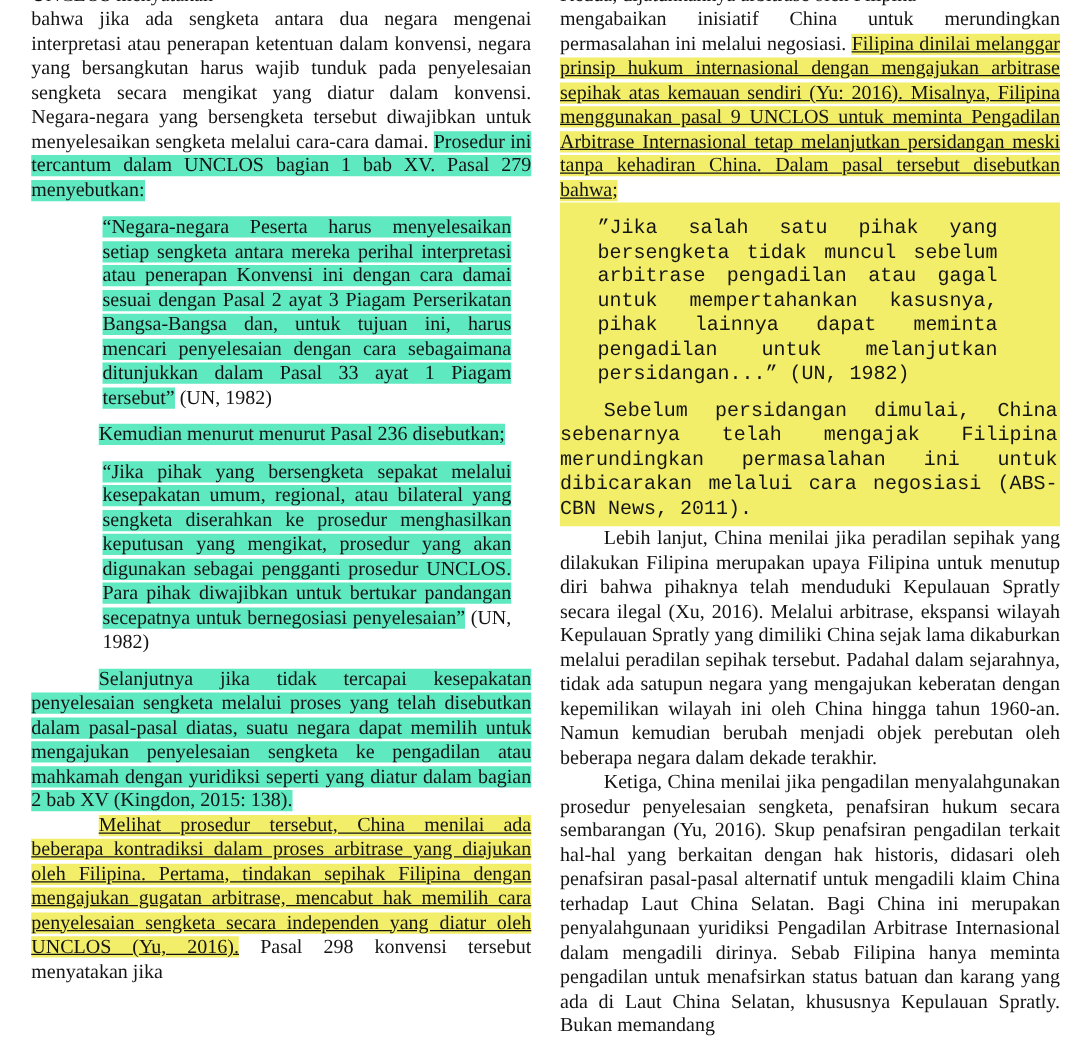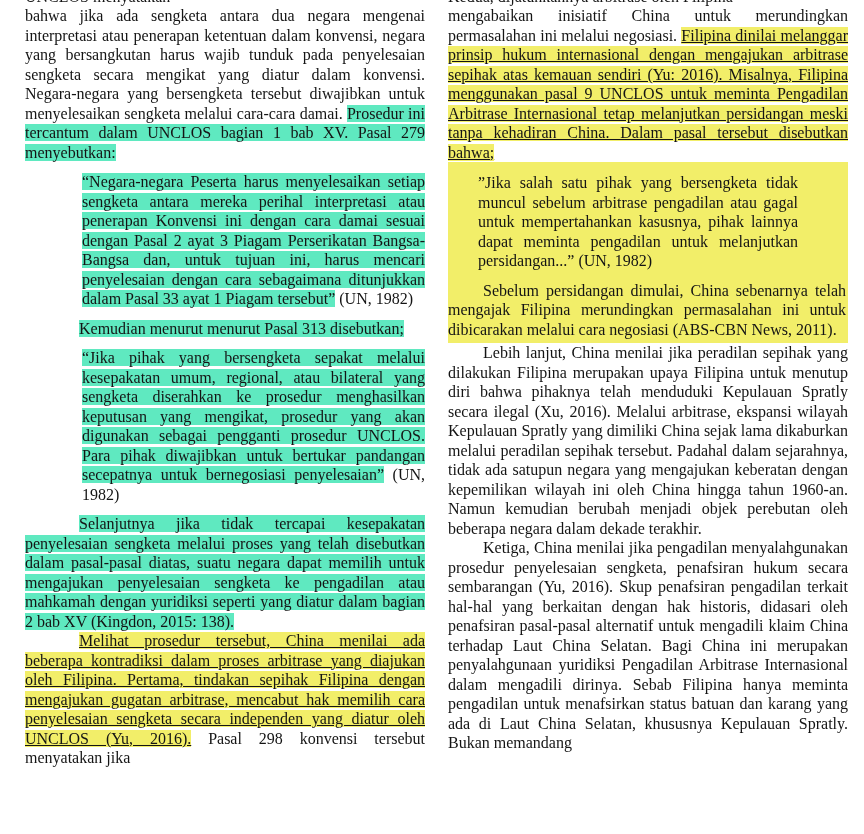--- a/index.html
+++ b/index.html
@@ -19,41 +19,42 @@
     font-size: 16px;
     line-height: 19.5px;
     text-align: justify;
     min-width: 0;
   }
   .clipped { height: 6px; overflow: hidden; }
   .clipped > div { margin-top: -13.5px; }
   .para { margin: 0; }
   .para.indent { text-indent: 54px; }
   .col[data-col="right"] .para.indent { text-indent: 35px; }
-  .quote { margin: 10px 0 10px 57px; }
+  .quote { margin: 10px 16px 10px 57px; }
   .col[data-col="right"] .quote { margin: 0 48px 10px 30px; }
   .hl-green  { background: var(--hl-green,  #5fe9c0); }
   .hl-yellow { background: var(--hl-yellow, #f2ee69); text-decoration: underline; }
   .hl-block-yellow {
     background: var(--hl-yellow, #f2ee69);
     padding: 11px 2px 4px 0;
     margin: 0;
+    font-family: Liberation Mono, monospace;
   }
 </style>
 </head>
 <body>
 
 <div class="page">
   <div class="col" data-col="left">
       <div class="clipped">
         <div><span>UNCLOS menyatakan</span></div>
       </div>
       <p class="para"><span>bahwa jika ada sengketa antara dua negara mengenai interpretasi atau penerapan ketentuan dalam konvensi, negara yang bersangkutan harus wajib tunduk pada penyelesaian sengketa secara mengikat yang diatur dalam konvensi. Negara-negara yang bersengketa tersebut diwajibkan untuk menyelesaikan sengketa melalui cara-cara damai. </span><span class="hl-green">Prosedur ini tercantum dalam UNCLOS bagian 1 bab XV. Pasal 279 menyebutkan:</span></p>
       <div class="quote"><span class="hl-green">“Negara-negara Peserta harus menyelesaikan setiap sengketa antara mereka perihal interpretasi atau penerapan Konvensi ini dengan cara damai sesuai dengan Pasal 2 ayat 3 Piagam Perserikatan Bangsa-Bangsa dan, untuk tujuan ini, harus mencari penyelesaian dengan cara sebagaimana ditunjukkan dalam Pasal 33 ayat 1 Piagam tersebut”</span><span> (UN, 1982)</span></div>
-      <p class="para indent"><span class="hl-green">Kemudian menurut menurut Pasal 313 disebutkan;</span></p>
+      <p class="para indent"><span class="hl-green">Kemudian menurut menurut Pasal 236 disebutkan;</span></p>
       <div class="quote"><span class="hl-green">“Jika pihak yang bersengketa sepakat melalui kesepakatan umum, regional, atau bilateral yang sengketa diserahkan ke prosedur menghasilkan keputusan yang mengikat, prosedur yang akan digunakan sebagai pengganti prosedur UNCLOS. Para pihak diwajibkan untuk bertukar pandangan secepatnya untuk bernegosiasi penyelesaian”</span><span> (UN, 1982)</span></div>
       <p class="para indent"><span class="hl-green">Selanjutnya jika tidak tercapai kesepakatan penyelesaian sengketa melalui proses yang telah disebutkan dalam pasal-pasal diatas, suatu negara dapat memilih untuk mengajukan penyelesaian sengketa ke pengadilan atau mahkamah dengan yuridiksi seperti yang diatur dalam bagian 2 bab XV (Kingdon, 2015: 138).</span></p>
       <p class="para indent"><span class="hl-yellow">Melihat prosedur tersebut, China menilai ada beberapa kontradiksi dalam proses arbitrase yang diajukan oleh Filipina. Pertama, tindakan sepihak Filipina dengan mengajukan gugatan arbitrase, mencabut hak memilih cara penyelesaian sengketa secara independen yang diatur oleh UNCLOS (Yu, 2016).</span><span> Pasal 298 konvensi tersebut menyatakan jika</span></p>
     </div>
   <div class="col" data-col="right">
       <div class="clipped">
         <div><span>Kedua, dijatuhkannya arbitrase oleh Filipina</span></div>
       </div>
       <p class="para"><span>mengabaikan inisiatif China untuk merundingkan permasalahan ini melalui negosiasi. </span><span class="hl-yellow">Filipina dinilai melanggar prinsip hukum internasional dengan mengajukan arbitrase sepihak atas kemauan sendiri (Yu: 2016). Misalnya, Filipina menggunakan pasal 9 UNCLOS untuk meminta Pengadilan Arbitrase Internasional tetap melanjutkan persidangan meski tanpa kehadiran China. Dalam pasal tersebut disebutkan bahwa;</span></p>
       <div class="hl-block-yellow">

